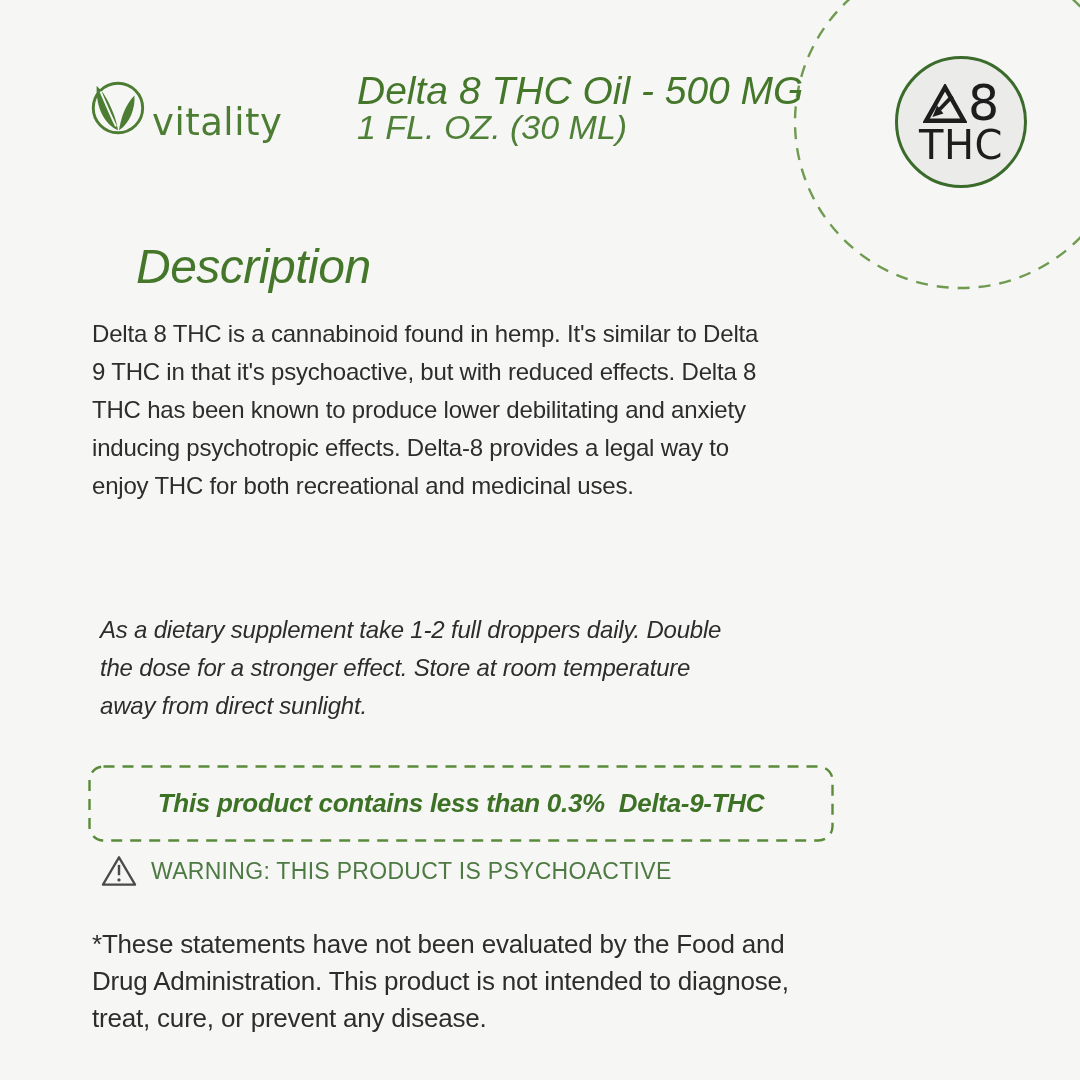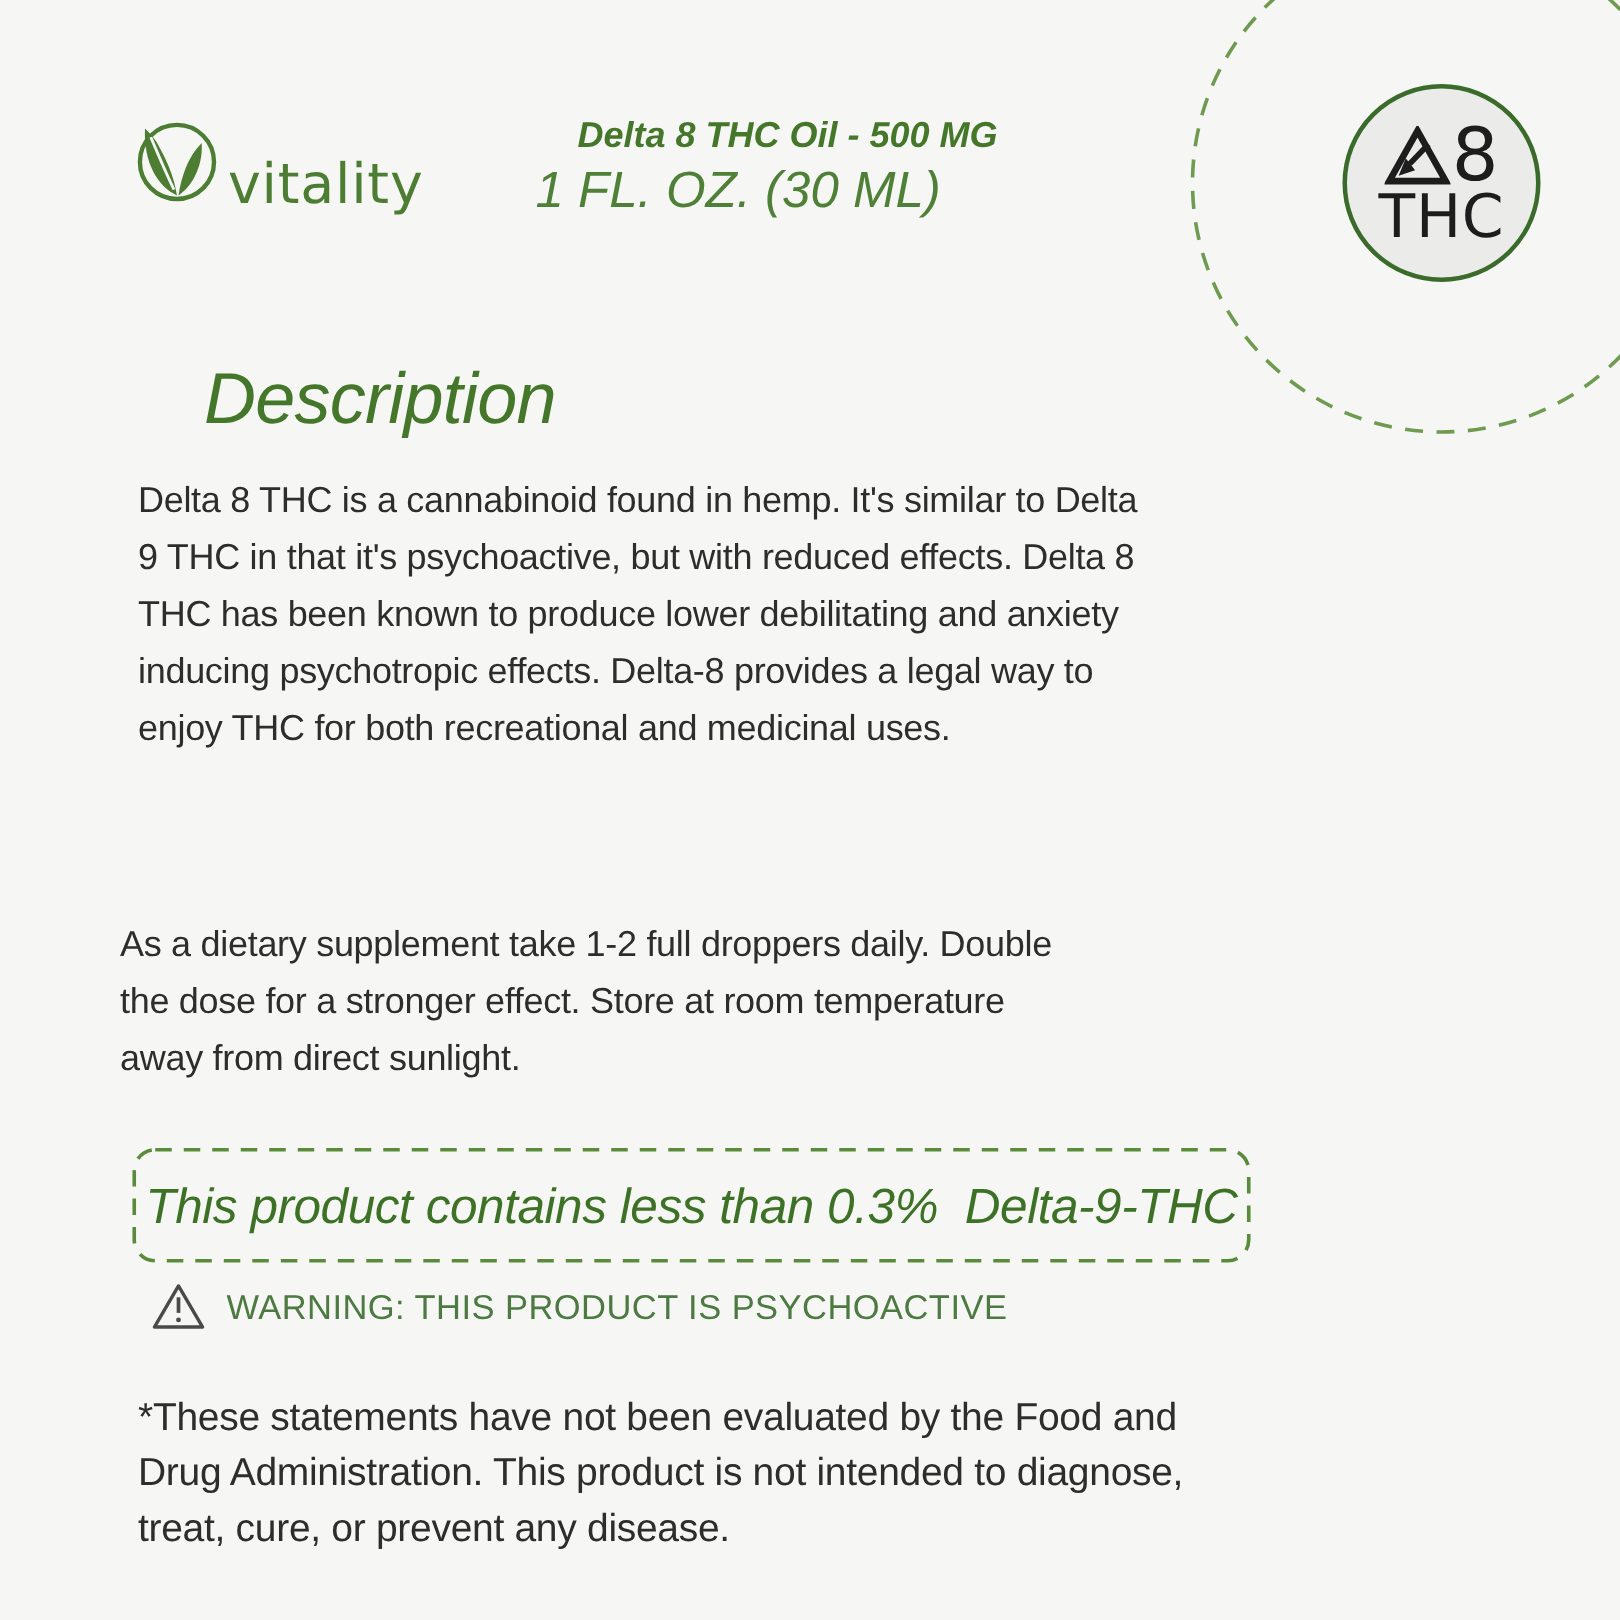--- a/index.html
+++ b/index.html
@@ -23,46 +23,46 @@
     position:relative;width:1080px;height:1080px;margin:0 auto;
     background:var(--background);overflow:hidden;
   }
   .abs{position:absolute;}
 
   
   .logo-icon-wrap{left:86px;top:76px;width:62px;height:62px;}
   .brand{left:152px;top:83px;font-family:"DejaVu Sans",sans-serif;font-size:37px;line-height:46px;
          color:var(--brand_green);letter-spacing:.5px;margin-top:17px;}
   .title-block{left:357px;top:74px;}
-  .product-title{font-style:italic;font-weight:700;font-size:24px;line-height:34px;color:var(--heading_green);margin-left:28px;}
+  .product-title{font-style:italic;font-weight:400;font-size:39px;line-height:34px;color:var(--heading_green);}
   .product-size{font-style:italic;font-weight:400;font-size:34px;line-height:34px;color:var(--size_green);margin-top:2px;}
 
   
   .dashed-arc-wrap{left:761px;top:-78px;width:400px;height:400px;}
   .badge{
     left:895px;top:56px;width:132px;height:132px;border-radius:50%;
     background:var(--badge_fill);border:3px solid var(--badge_border);box-sizing:border-box;
     display:flex;flex-direction:column;align-items:center;justify-content:center;
   }
   .badge-row1{display:flex;align-items:center;gap:1px;}
   .badge-number{font-family:"DejaVu Sans",sans-serif;font-size:49px;line-height:46px;color:var(--badge_text);}
   .badge-compound{font-family:"DejaVu Sans",sans-serif;font-size:40px;line-height:36px;letter-spacing:.5px;color:var(--badge_text);}
 
   
   .section-heading{font-style:italic;font-weight:400;font-size:48px;line-height:54px;color:var(--heading_green);letter-spacing:-.5px;margin-left:44px;}
   .h-description{left:92px;top:240px;}
   .h-suggested{left:92px;top:534px;}
   .body-para{font-size:24px;line-height:38px;color:var(--body_text);letter-spacing:-.2px;white-space:pre-line;}
   .para-description{left:92px;top:315px;}
-  .para-suggested{left:80px;top:611px;}
+  .para-suggested{left:100px;top:611px;font-style:italic;}
 
   
   .callout{left:88px;top:765px;width:746px;height:77px;display:flex;align-items:center;justify-content:center;}
   .callout-border{position:absolute;left:0;top:0;}
-  .callout-text{position:relative;font-style:italic;font-weight:400;font-size:33px;color:var(--callout_text_green);
+  .callout-text{position:relative;font-style:italic;font-weight:700;font-size:26px;color:var(--callout_text_green);
                 white-space:pre-wrap;letter-spacing:-.3px;}
 
   
   .warning-row{left:100px;top:854px;display:flex;align-items:center;gap:13px;}
   .warning-text{font-size:23px;color:var(--warning_green);letter-spacing:.3px;}
 
   
   .disclaimer{left:92px;top:926px;font-size:26px;line-height:37px;color:var(--body_text);letter-spacing:-.2px;white-space:pre-line;}
 </style>
 </head>

